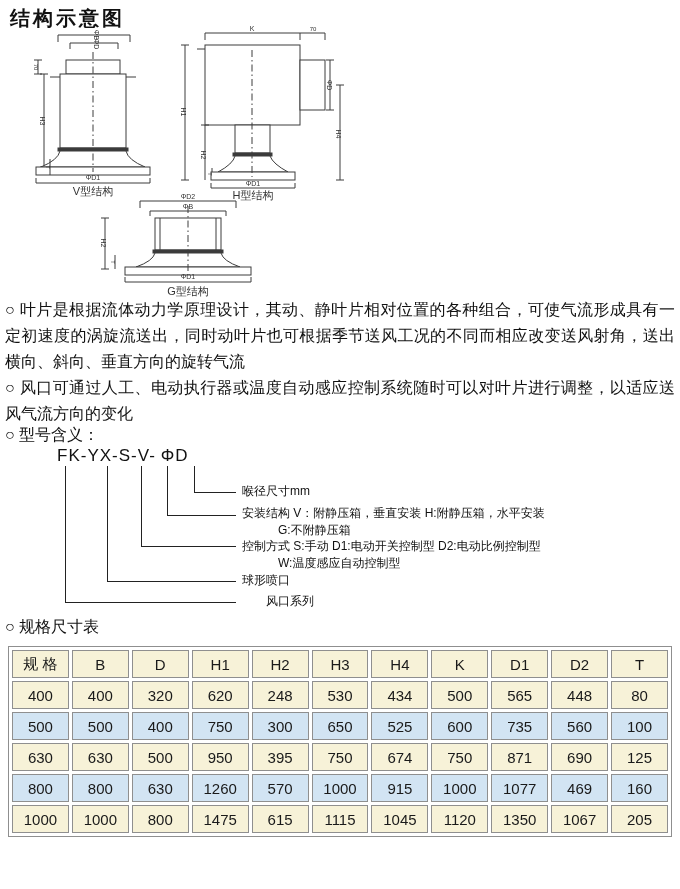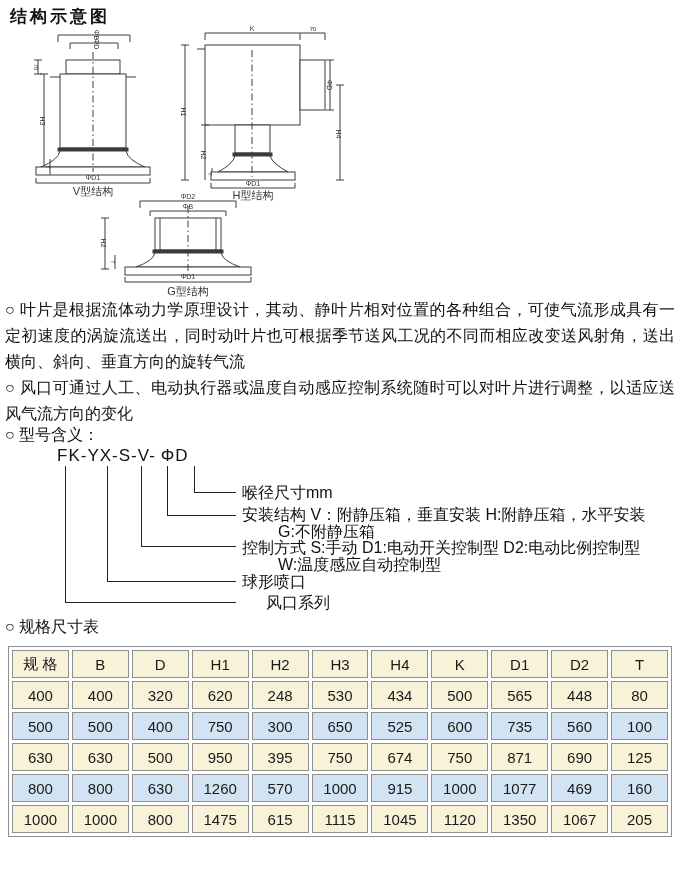--- a/index.html
+++ b/index.html
@@ -3,32 +3,32 @@
 <meta charset="utf-8">
 <style>
   html,body{margin:0;padding:0;}
   body{
     width:680px;height:889px;position:relative;overflow:hidden;
     background:#ffffff;color:#111;
     font-family:"Liberation Sans","DejaVu Sans",sans-serif;
     --row-blue:#d2e4f3;--row-cream:#f7f2d8;--tbl-border:#8f8f8f;
   }
   .abs{position:absolute;}
-  .page-title{left:10px;top:5px;font-size:17px;font-weight:bold;letter-spacing:3px;}
+  .page-title{left:10px;top:5px;font-size:20px;font-weight:bold;letter-spacing:3px;}
   .diagram-svg{left:8px;top:22px;}
   .diagram-svg text{fill:#333;font-family:"Liberation Sans",sans-serif;}
   .para{left:5px;width:670px;font-size:16px;line-height:26px;text-align:justify;}
   .p1{top:297px;}
   .p2{top:375px;}
   .p3{top:422px;}
   .model-code{left:57px;top:446px;font-size:17px;letter-spacing:1px;display:flex;}
   .model-code .part{white-space:nowrap;}
   .model-code .part-last{margin-left:5px;}
   .conn{position:absolute;border-left:1px solid #222;border-bottom:1px solid #222;}
-  .mlabel{position:absolute;font-size:16px;white-space:nowrap;}
+  .mlabel{position:absolute;font-size:12px;white-space:nowrap;}
   .tbl-head{left:5px;top:617px;font-size:16px;}
   .tbl-wrap{left:8px;top:646px;width:599px;}
   table.spec{
     width:664px;table-layout:fixed;border-collapse:separate;border-spacing:3px;
     background:#fff;border:1px solid var(--tbl-border);font-size:15px;
   }
   table.spec th,table.spec td{
     border:1px solid var(--tbl-border);text-align:center;vertical-align:middle;
     height:26px;padding:0;font-weight:normal;color:#1a1a1a;
   }

